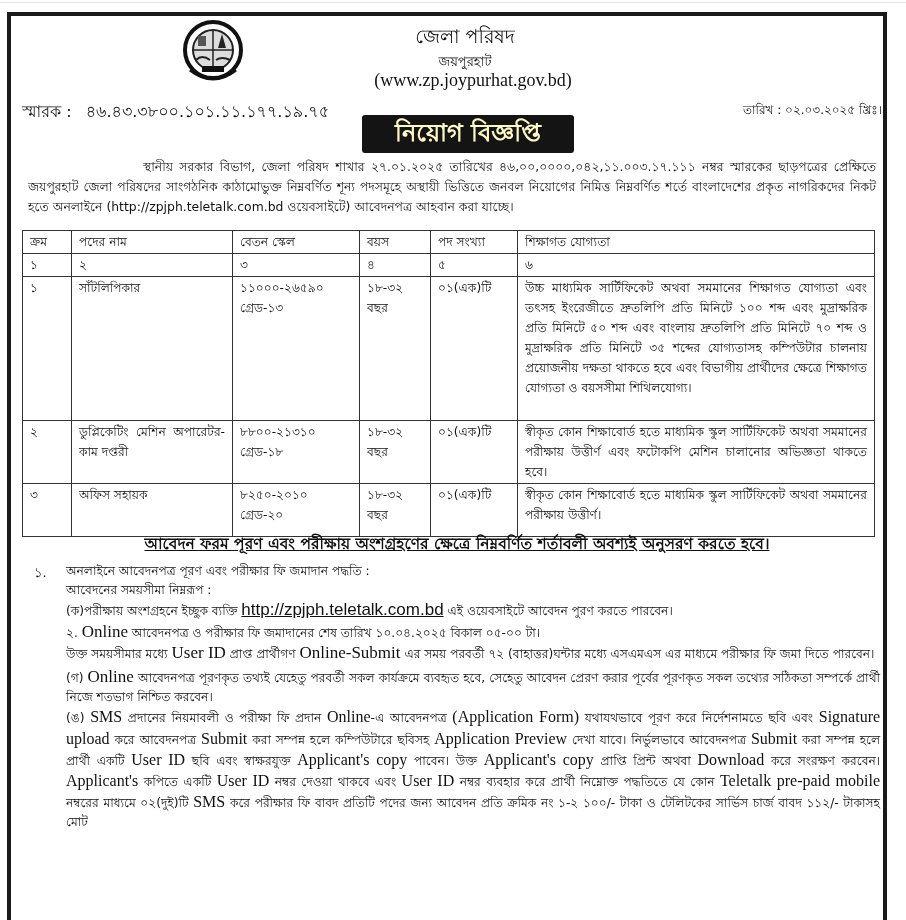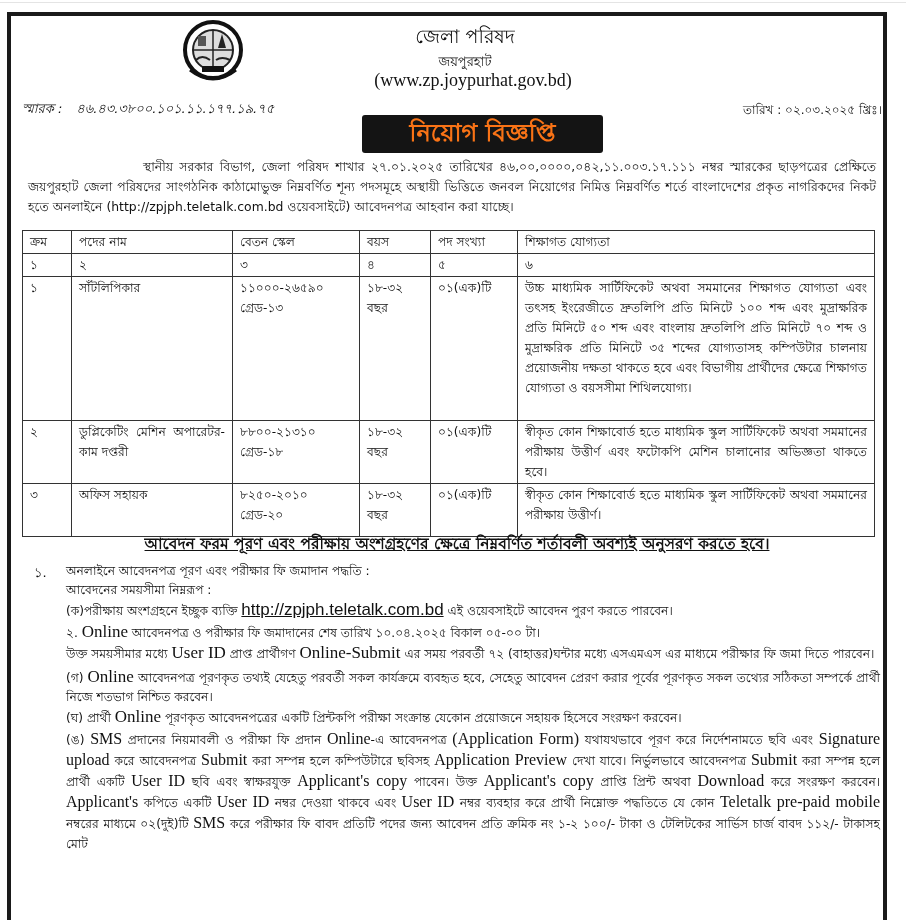--- a/index.html
+++ b/index.html
@@ -15,26 +15,26 @@
     position: absolute; left: 7px; top: 12px; width: 880px; height: 920px;
     border-left: 4px solid #1a1a1a; border-right: 4px solid #1a1a1a; border-top: 4px solid #1a1a1a;
     box-sizing: border-box;
   }
   .logo {
     position: absolute; left: 182px; top: 20px; width: 62px; height: 66px;
   }
   .hdr-line1 { position:absolute; left:0; width:906px; top:22px; text-align:center; font-size:19px; padding-left:24px; box-sizing:border-box; }
   .hdr-line2 { position:absolute; left:0; width:906px; top:52px; text-align:center; font-size:13px; padding-left:24px; box-sizing:border-box; }
   .hdr-line3 { position:absolute; left:0; width:906px; top:70px; text-align:center; font-size:18px; font-family:"Liberation Serif", serif; padding-left:40px; box-sizing:border-box; }
-  .memo { position:absolute; left:22px; top:99px; font-size:13px;font-style:italic; }
+  .memo { position:absolute; left:22px; top:99px; font-size:16px; }
   .memo span { margin-right: 14px; }
   .date { position:absolute; right:24px; top:101px; font-size:12px; }
   .title-box {
-    position:absolute; left:362px; top:115px; width:241px; height:38px;
-    background:#141414; border-radius:3px; color:#f97316;
+    position:absolute; left:362px; top:115px; width:212px; height:38px;
+    background:#141414; border-radius:3px; color:#fef9c3;
     display:flex; align-items:center; justify-content:center;
     font-size:24px; font-weight:bold;
   }
   .intro {
     position:absolute; left:28px; top:157px; width:848px;
     font-size:12.4px; line-height:20px; text-align:justify; text-indent:115px;
   }
   table.posts {
     position:absolute; left:22px; top:230px; width:853px;
     border-collapse:collapse; font-size:12.2px;
@@ -181,25 +181,20 @@
     <span class="en">User ID</span>
     <span>প্রাপ্ত প্রার্থীগণ</span>
     <span class="en">Online-Submit</span>
     <span>এর সময় পরবর্তী ৭২ (বাহাত্তর)ঘন্টার মধ্যে এসএমএস এর মাধ্যমে পরীক্ষার ফি জমা দিতে পারবেন।</span>
   </p>
   <div class="gap"></div>
   <p>
     <span>(গ)</span>
     <span class="en">Online</span>
     <span>আবেদনপত্র পূরণকৃত তথ্যই যেহেতু পরবর্তী সকল কার্যক্রমে ব্যবহৃত হবে, সেহেতু আবেদন প্রেরণ করার পূর্বের পূরণকৃত সকল তথ্যের সঠিকতা সম্পর্কে প্রার্থী নিজে শতভাগ নিশ্চিত করবেন।</span>
-  </p>
-  <p>
-    <span>(ঘ) প্রার্থী</span>
-    <span class="en">Online</span>
-    <span>পূরণকৃত আবেদনপত্রের একটি প্রিন্টকপি পরীক্ষা সংক্রান্ত যেকোন প্রয়োজনে সহায়ক হিসেবে সংরক্ষণ করবেন।</span>
   </p>
   <p>
     <span>(ঙ)</span>
     <span class="en-m">SMS</span>
     <span>প্রদানের নিয়মাবলী ও পরীক্ষা ফি প্রদান</span>
     <span class="en-m">Online</span><span>-এ আবেদনপত্র</span>
     <span class="en-m">(Application Form)</span>
     <span>যথাযথভাবে পূরণ করে নির্দেশনামতে ছবি এবং</span>
     <span class="en-m">Signature upload</span>
     <span>করে আবেদনপত্র</span>

